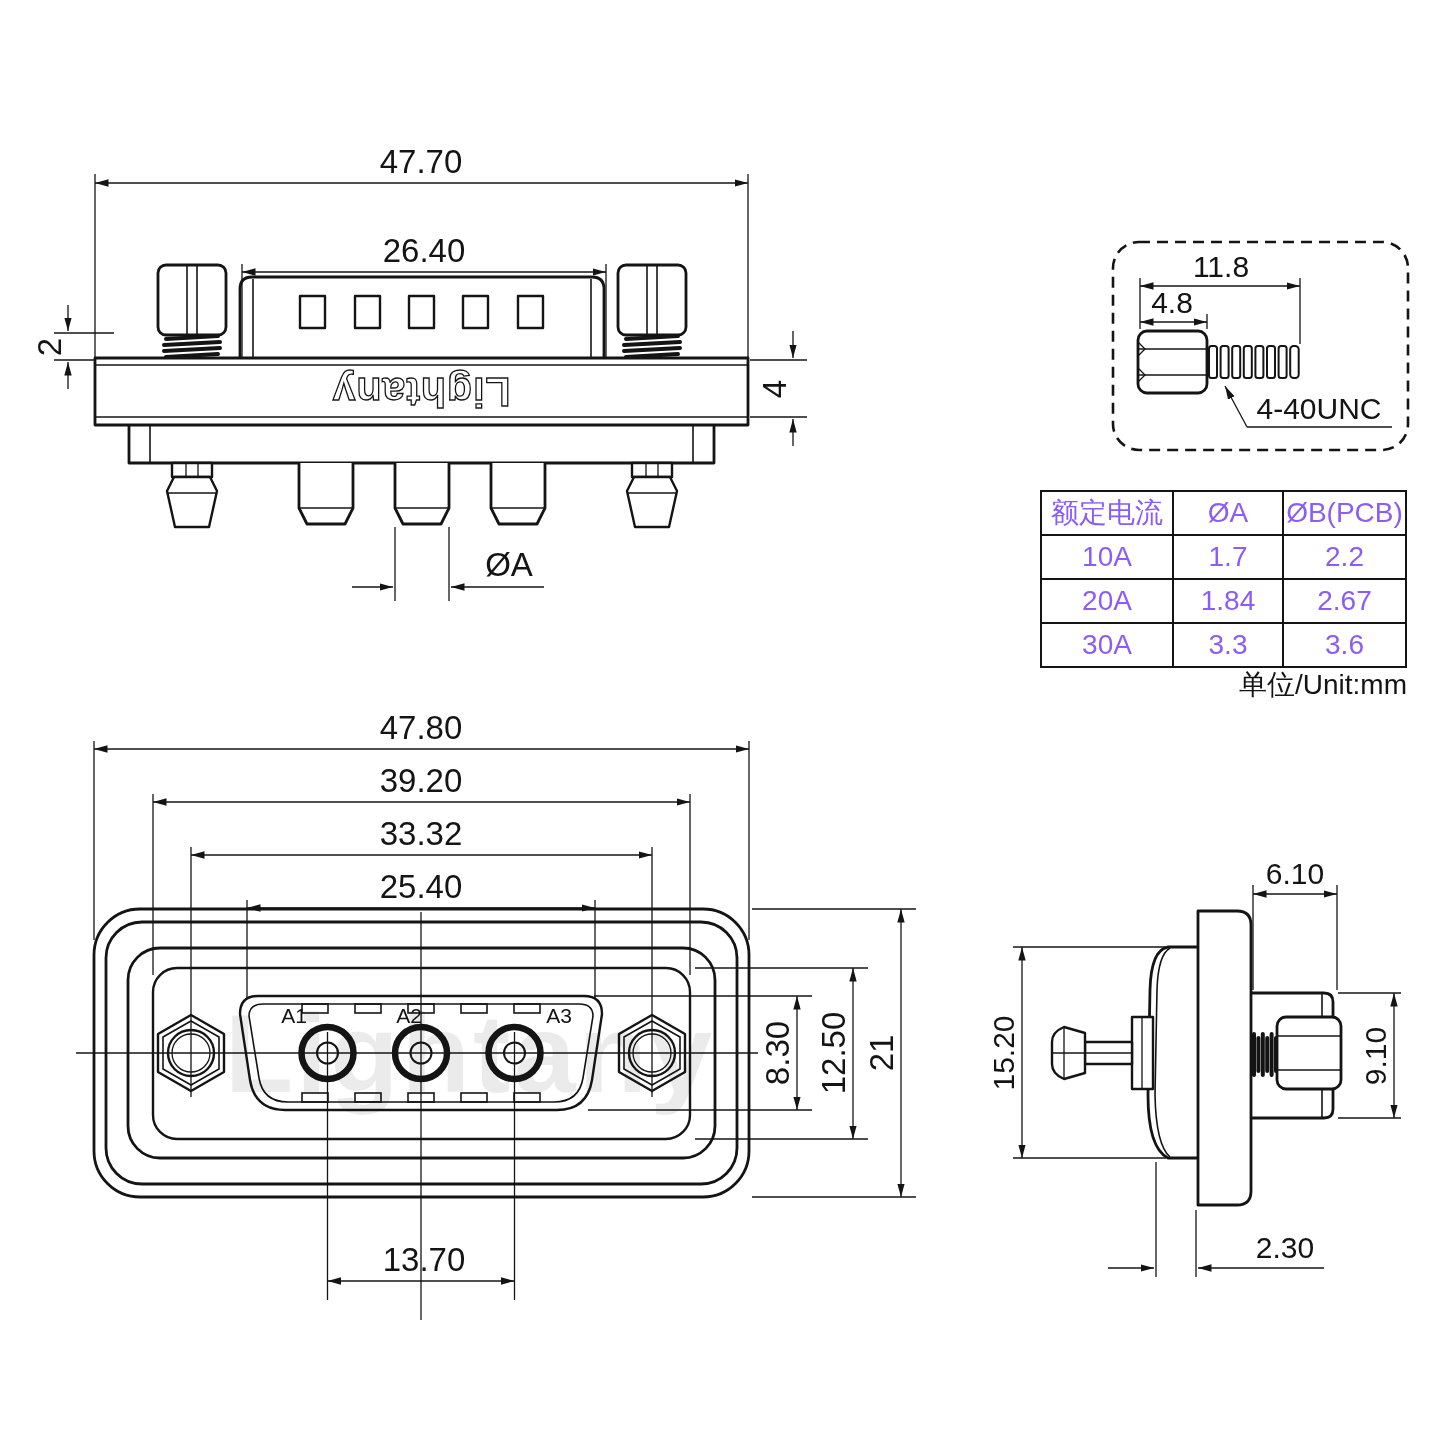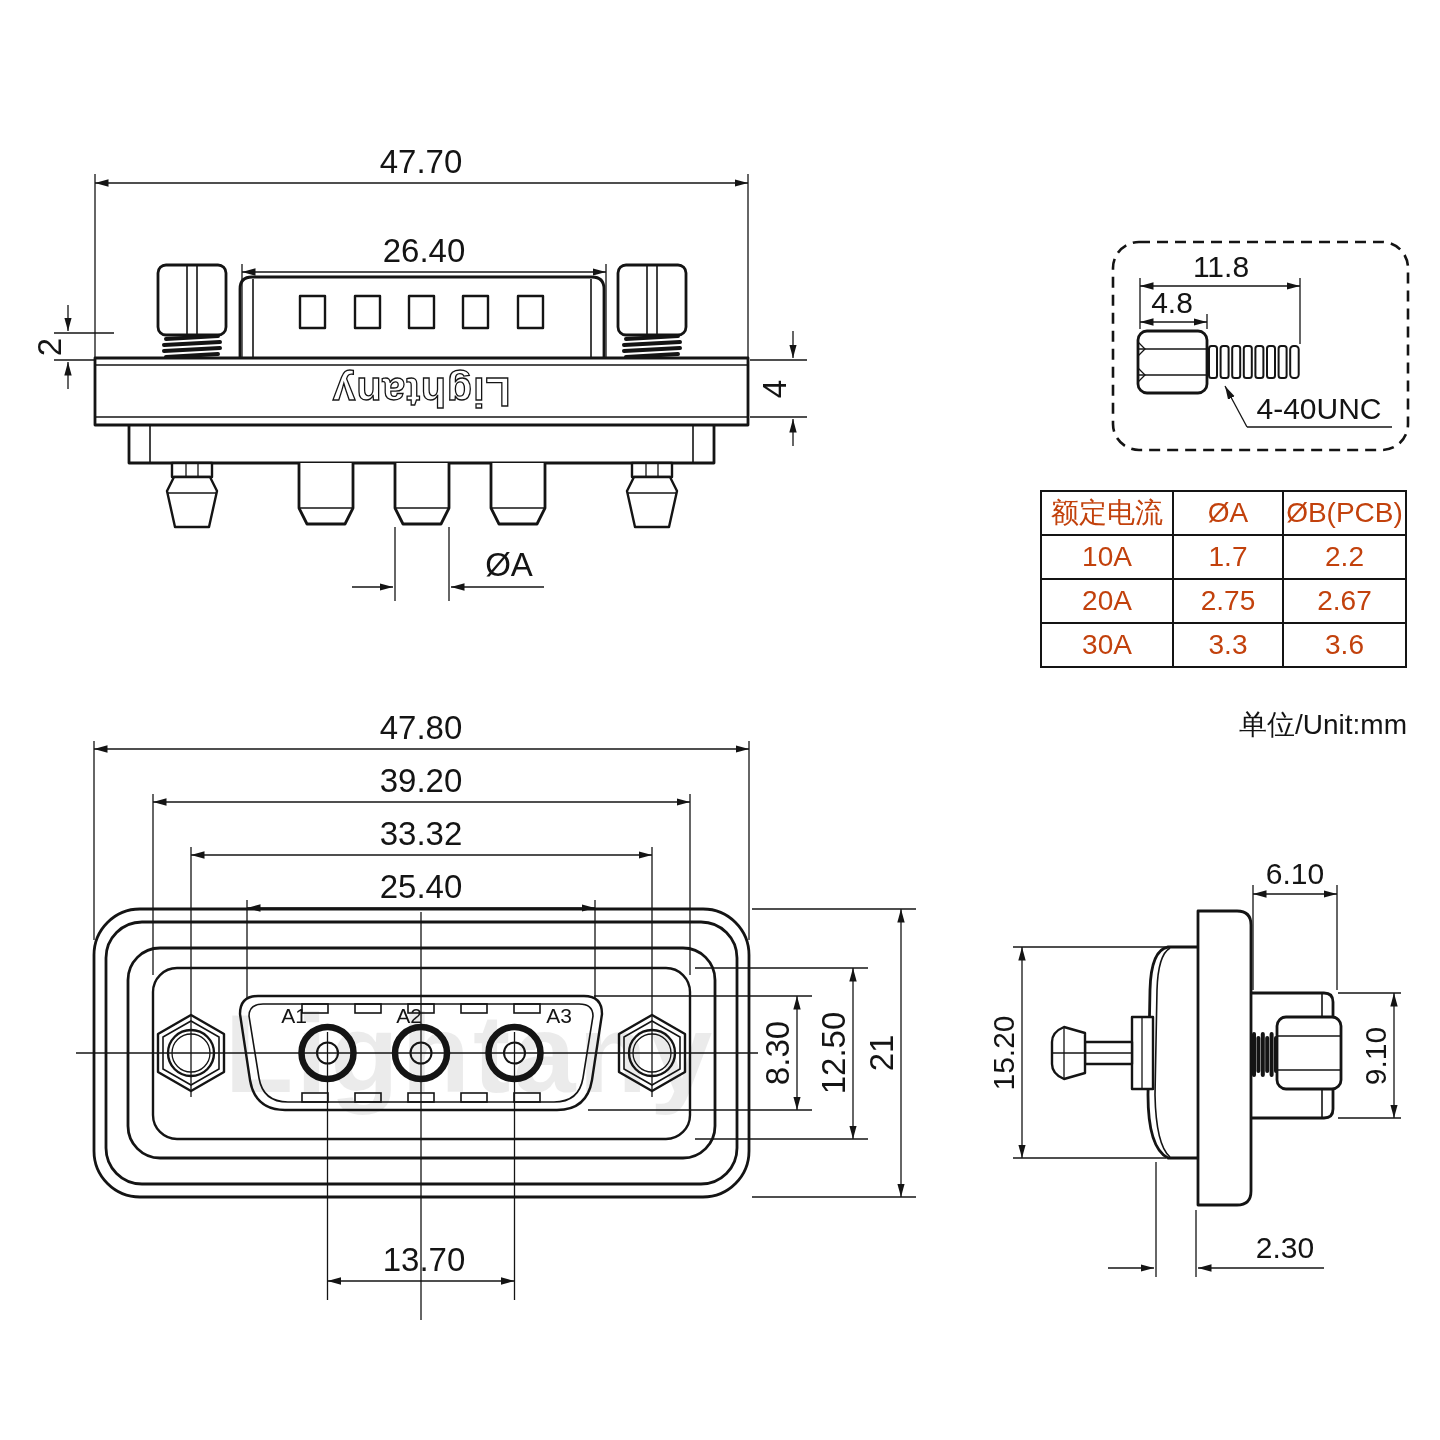--- a/index.html
+++ b/index.html
@@ -15,23 +15,23 @@
   .coil{stroke:#141414;stroke-width:4;fill:none;stroke-linecap:round;}
   .wf{fill:#fff;}
   text.dim{font-size:33px;fill:#141414;}
   text.dimsm{font-size:30px;fill:#141414;}
   text.pin{font-size:21px;fill:#141414;}
   text.logo{font-size:41px;font-weight:bold;fill:#fff;stroke:#141414;stroke-width:1.3px;letter-spacing:1px;}
   text.wm{font-size:112px;font-weight:bold;fill:#000;opacity:0.075;letter-spacing:3px;}
   
   .spec-table{position:absolute;left:1040px;top:490px;border-collapse:collapse;table-layout:fixed;}
   .spec-table td,.spec-table th{border:2.4px solid #141414;height:42px;padding:0;text-align:center;
-     font-size:28px;font-weight:normal;font-family:"Liberation Sans",sans-serif;color:#c2410c;}
+     font-size:28px;font-weight:normal;font-family:"Liberation Sans",sans-serif;color:#8b5cf6;}
   .c1{width:132px;} .c2{width:110px;} .c3{width:123px;}
-  .unit-note{position:absolute;left:1040px;top:706px;width:367px;text-align:right;font-size:28px;}
+  .unit-note{position:absolute;left:1040px;top:666px;width:367px;text-align:right;font-size:28px;}
 </style>
 </head>
 <body>
 
 <div class="canvas">
 
 <svg width="1440" height="1440" viewBox="0 0 1440 1440">
   <defs>
     <marker id="ah" viewBox="0 0 14 9" markerWidth="14" markerHeight="9" refX="13.5" refY="4.5" orient="auto-start-reverse" markerUnits="userSpaceOnUse">
       <path d="M0,0.8 L13.5,4.5 L0,8.2 Z" fill="#141414"></path>
@@ -376,21 +376,21 @@
       <th>ØA</th>
       <th>ØB(PCB)</th>
     </tr>
     <tr>
       <td>10A</td>
       <td>1.7</td>
       <td>2.2</td>
     </tr>
     <tr>
       <td>20A</td>
-      <td>2.75</td>
+      <td>1.84</td>
       <td>2.67</td>
     </tr>
     <tr>
       <td>30A</td>
       <td>3.3</td>
       <td>3.6</td>
     </tr>
   </tbody>
 </table>
 <div class="unit-note">单位/Unit:mm</div>

